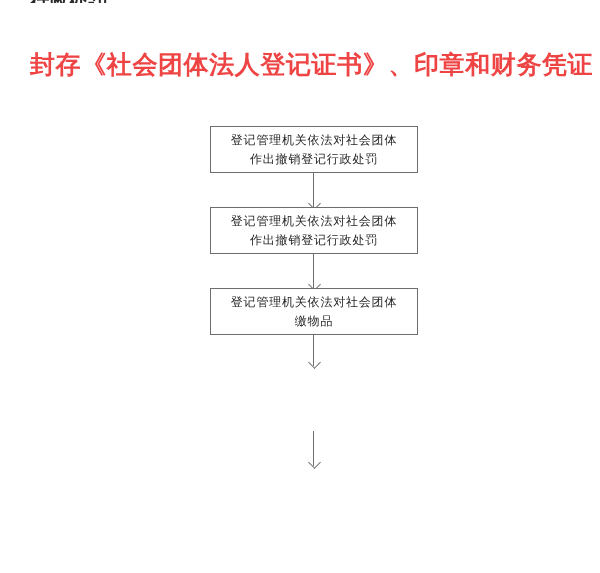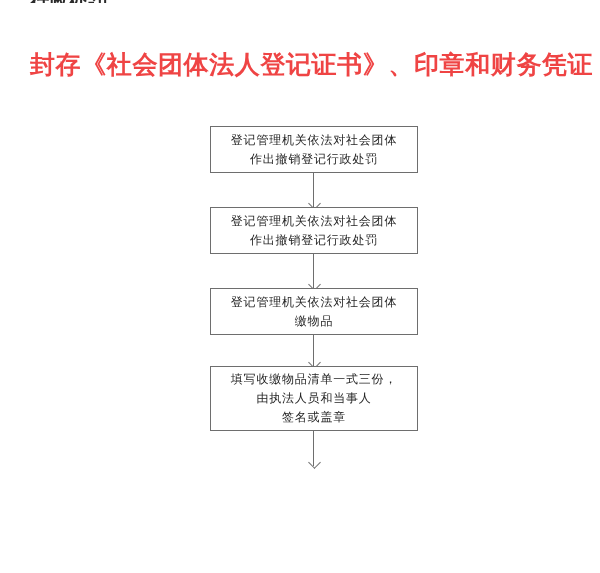--- a/index.html
+++ b/index.html
@@ -133,22 +133,17 @@
 
   <div class="connector" id="connector-2"></div>
 
   <div class="node" id="node-3">
     <span class="node-text">登记管理机关依法对社会团体
 缴物品</span>
   </div>
 
   <div class="connector" id="connector-3"></div>
 
-  <div class="node" id="node-4">
-    <span class="node-text">填写收缴物品清单一式三份，
-由执法人员和当事人
-签名或盖章</span>
-  </div>
 
   <div class="connector" id="connector-4"></div>
 
 
 </div>
 
 </body></html>

